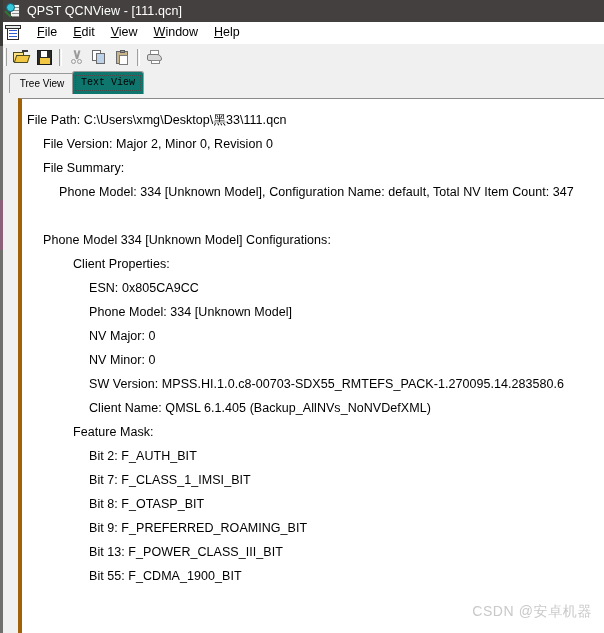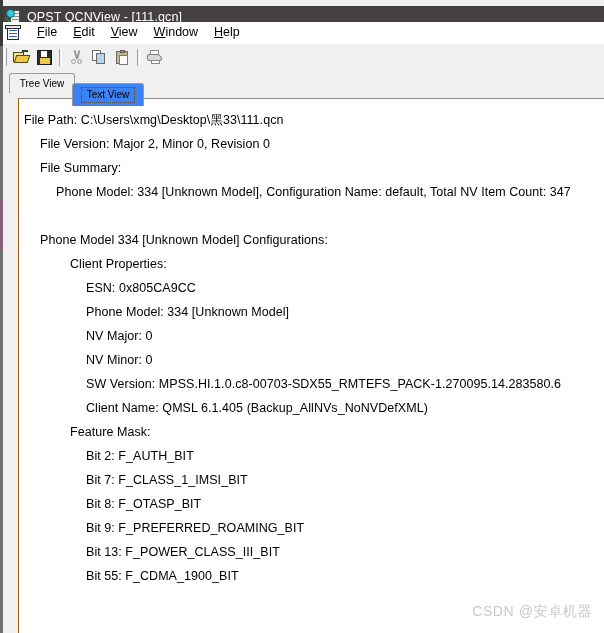--- a/index.html
+++ b/index.html
@@ -49,21 +49,20 @@
     position: absolute;
     left: 0;
     top: 0;
     width: 604px;
     height: 22px;
     background: #44403f;
     display: flex;
     align-items: center;
     padding-left: 6px;
     box-sizing: border-box;
-    margin-top: 6px;
   }
   .titlebar-icon {
     width: 16px;
     height: 16px;
     margin-right: 5px;
     position: relative;
     flex: none;
   }
   .tb-doc {
     position: absolute;
@@ -401,43 +400,44 @@
     box-sizing: border-box;
     cursor: default;
   }
   .tab.inactive {
     left: 0px;
     width: 66px;
   }
   .tab.active {
     left: 63px;
     width: 72px;
-    top: 12px;
+    top: 0px;
     height: 23px;
-    background: #3b82f6;
+    background: #0f766e;
     border: 1px solid #9a9a9a;
     border-bottom: none;
     z-index: 3;
+    font-family: Liberation Mono, monospace;
   }
   .tab.active .focus {
     border: 1px dotted #4a4a4a;
     padding: 1px 5px 2px 5px;
     box-sizing: border-box;
   }
 
   
   .content-frame {
     position: absolute;
     left: 18px;
     top: 98px;
     width: 586px;
     height: 535px;
     background: #ffffff;
     border-top: 1px solid #8a8a8a;
-    border-left: 1px solid #a16207;
+    border-left: 4px solid #a16207;
     box-sizing: border-box;
     overflow: hidden;
   }
   .text-view {
     position: absolute;
     left: 0;
     top: 0;
     width: 586px;
     height: 535px;
     padding: 9px 0 0 5px;

